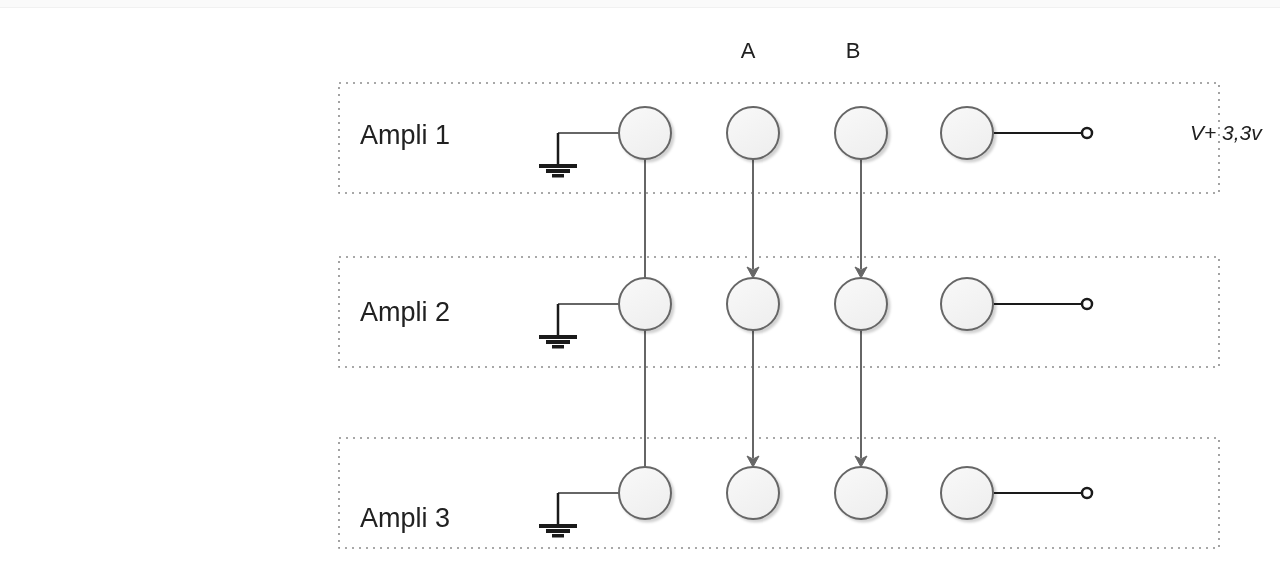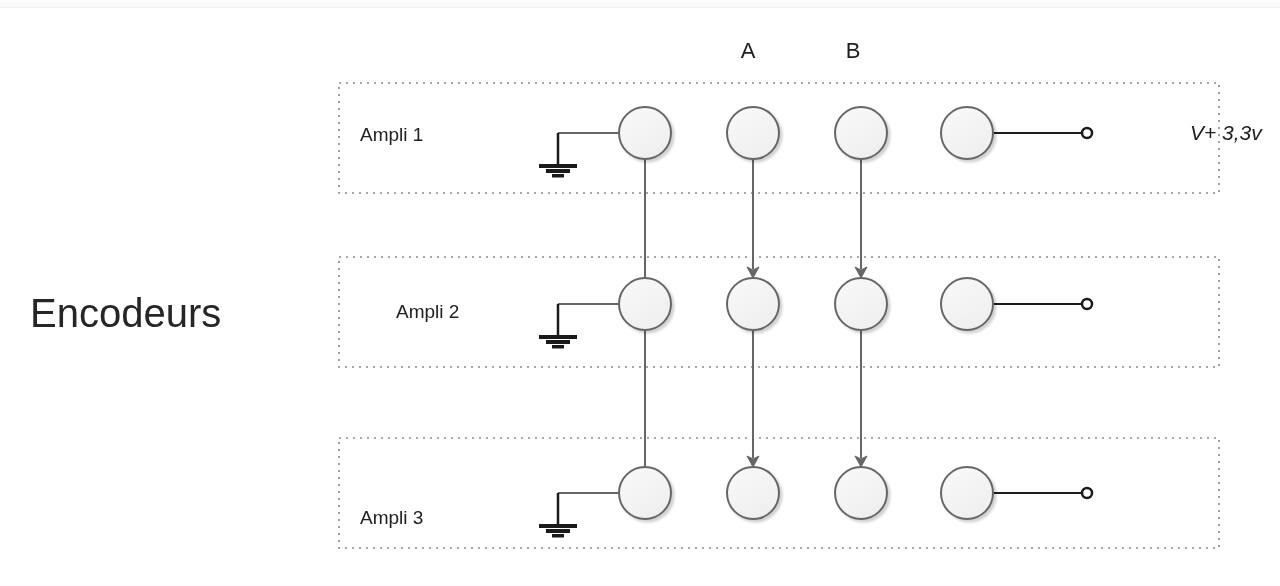--- a/index.html
+++ b/index.html
@@ -30,26 +30,26 @@
     white-space: nowrap;
   }
   .lbl-title {
     left: 30px; top: 291px;
     font-size: 40px;
     line-height: 44px;
     color: #262626;
   }
   .lbl-ampli {
     left: 360px;
-    font-size: 19px;
+    font-size: 27px;
     line-height: 24px;
     text-align: right;
   }
   .lbl-ampli1 { top: 123px; }
-  .lbl-ampli2 { top: 300px; margin-left: 36px; }
+  .lbl-ampli2 { top: 300px; }
   .lbl-ampli3 { top: 482px; margin-top: 24px; }
   .lbl-col {
     top: 38px;
     width: 26px;
     text-align: center;
     font-size: 22px;
     line-height: 25px;
   }
   .lbl-col-a { left: 735px; }
   .lbl-col-b { left: 840px; }
@@ -131,21 +131,20 @@
       <rect x="552" y="534" width="12" height="3.5" fill="#1a1a1a"></rect>
     </g>
     <circle filter="url(#softShadow)" cx="645" cy="493" r="26" fill="url(#termFill)" stroke="#666666" stroke-width="2"></circle>
     <circle filter="url(#softShadow)" cx="753" cy="493" r="26" fill="url(#termFill)" stroke="#666666" stroke-width="2"></circle>
     <circle filter="url(#softShadow)" cx="861" cy="493" r="26" fill="url(#termFill)" stroke="#666666" stroke-width="2"></circle>
     <circle filter="url(#softShadow)" cx="967" cy="493" r="26" fill="url(#termFill)" stroke="#666666" stroke-width="2"></circle>
     <line x1="994" y1="493" x2="1082" y2="493" stroke="#1a1a1a" stroke-width="2"></line>
     <circle cx="1087" cy="493" r="5" fill="#ffffff" stroke="#1a1a1a" stroke-width="2.5"></circle>
   </svg>
 
-  <div class="lbl lbl-title">Encodeurs</div>
 
   <div class="lbl lbl-col lbl-col-a">A</div>
   <div class="lbl lbl-col lbl-col-b">B</div>
 
   <div class="lbl lbl-ampli lbl-ampli1">Ampli 1</div>
   <div class="lbl lbl-ampli lbl-ampli2">Ampli 2</div>
   <div class="lbl lbl-ampli lbl-ampli3">Ampli 3</div>
 
   <div class="lbl lbl-supply">V+ 3,3v</div>
 

